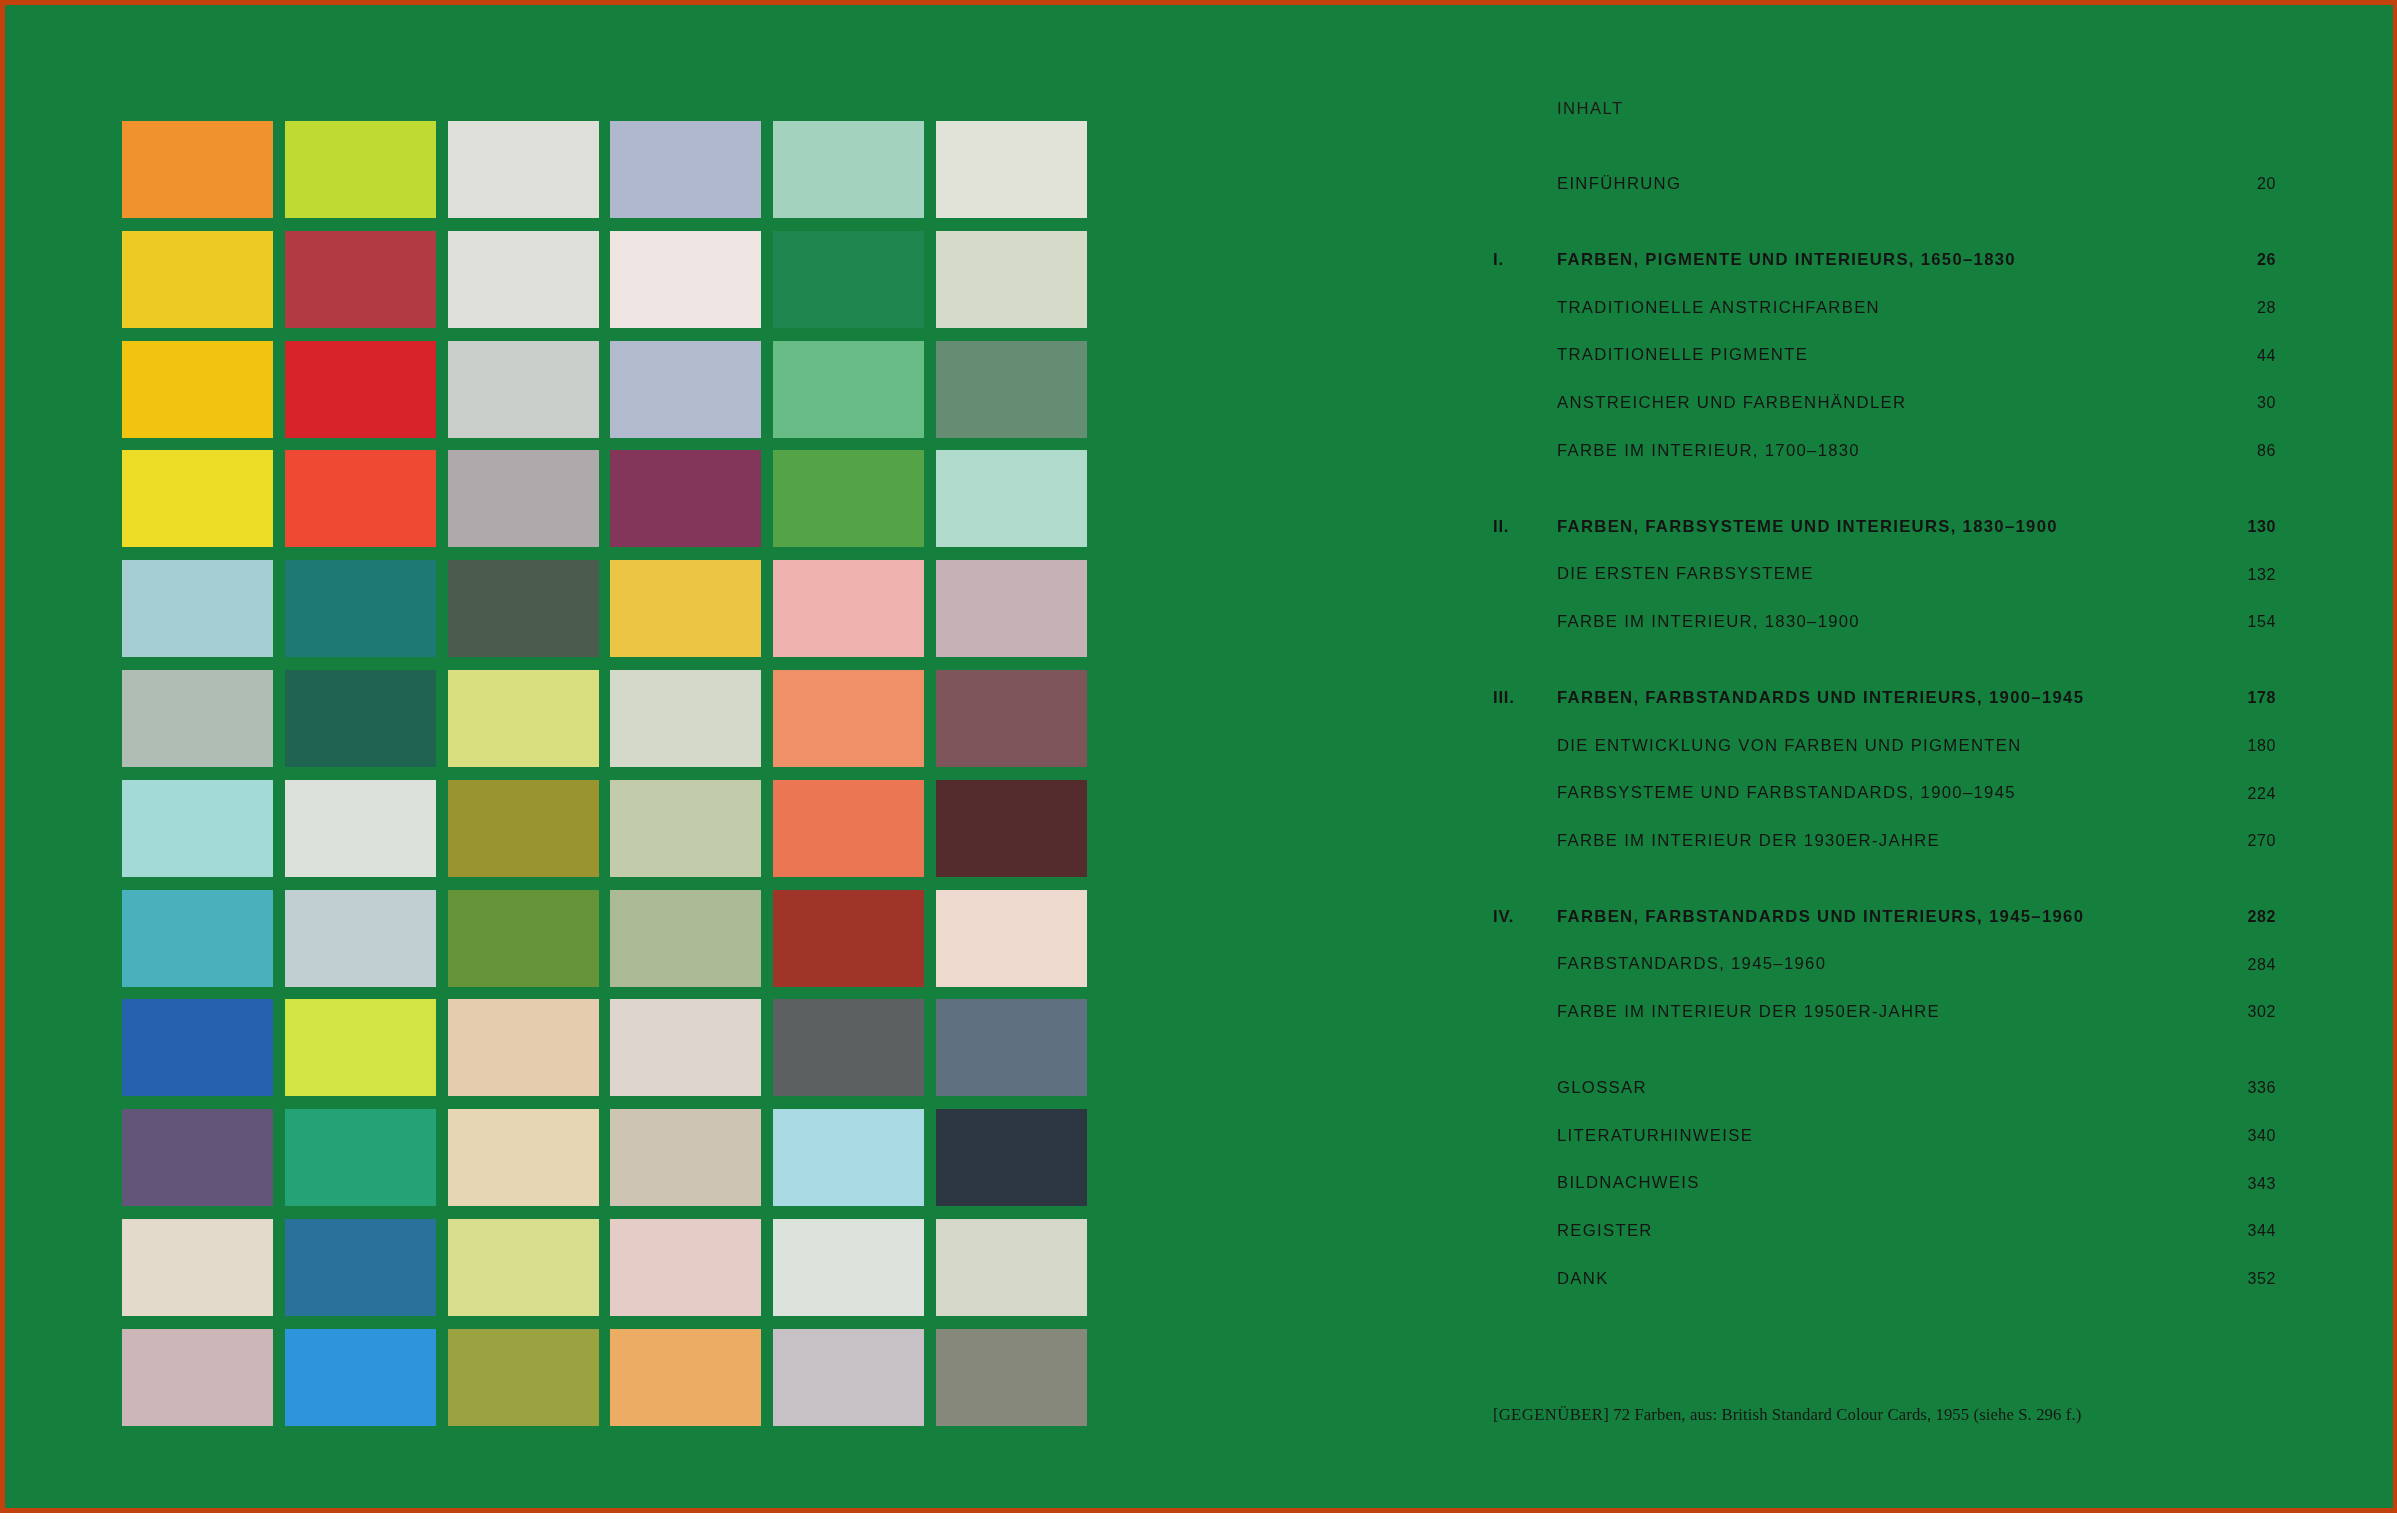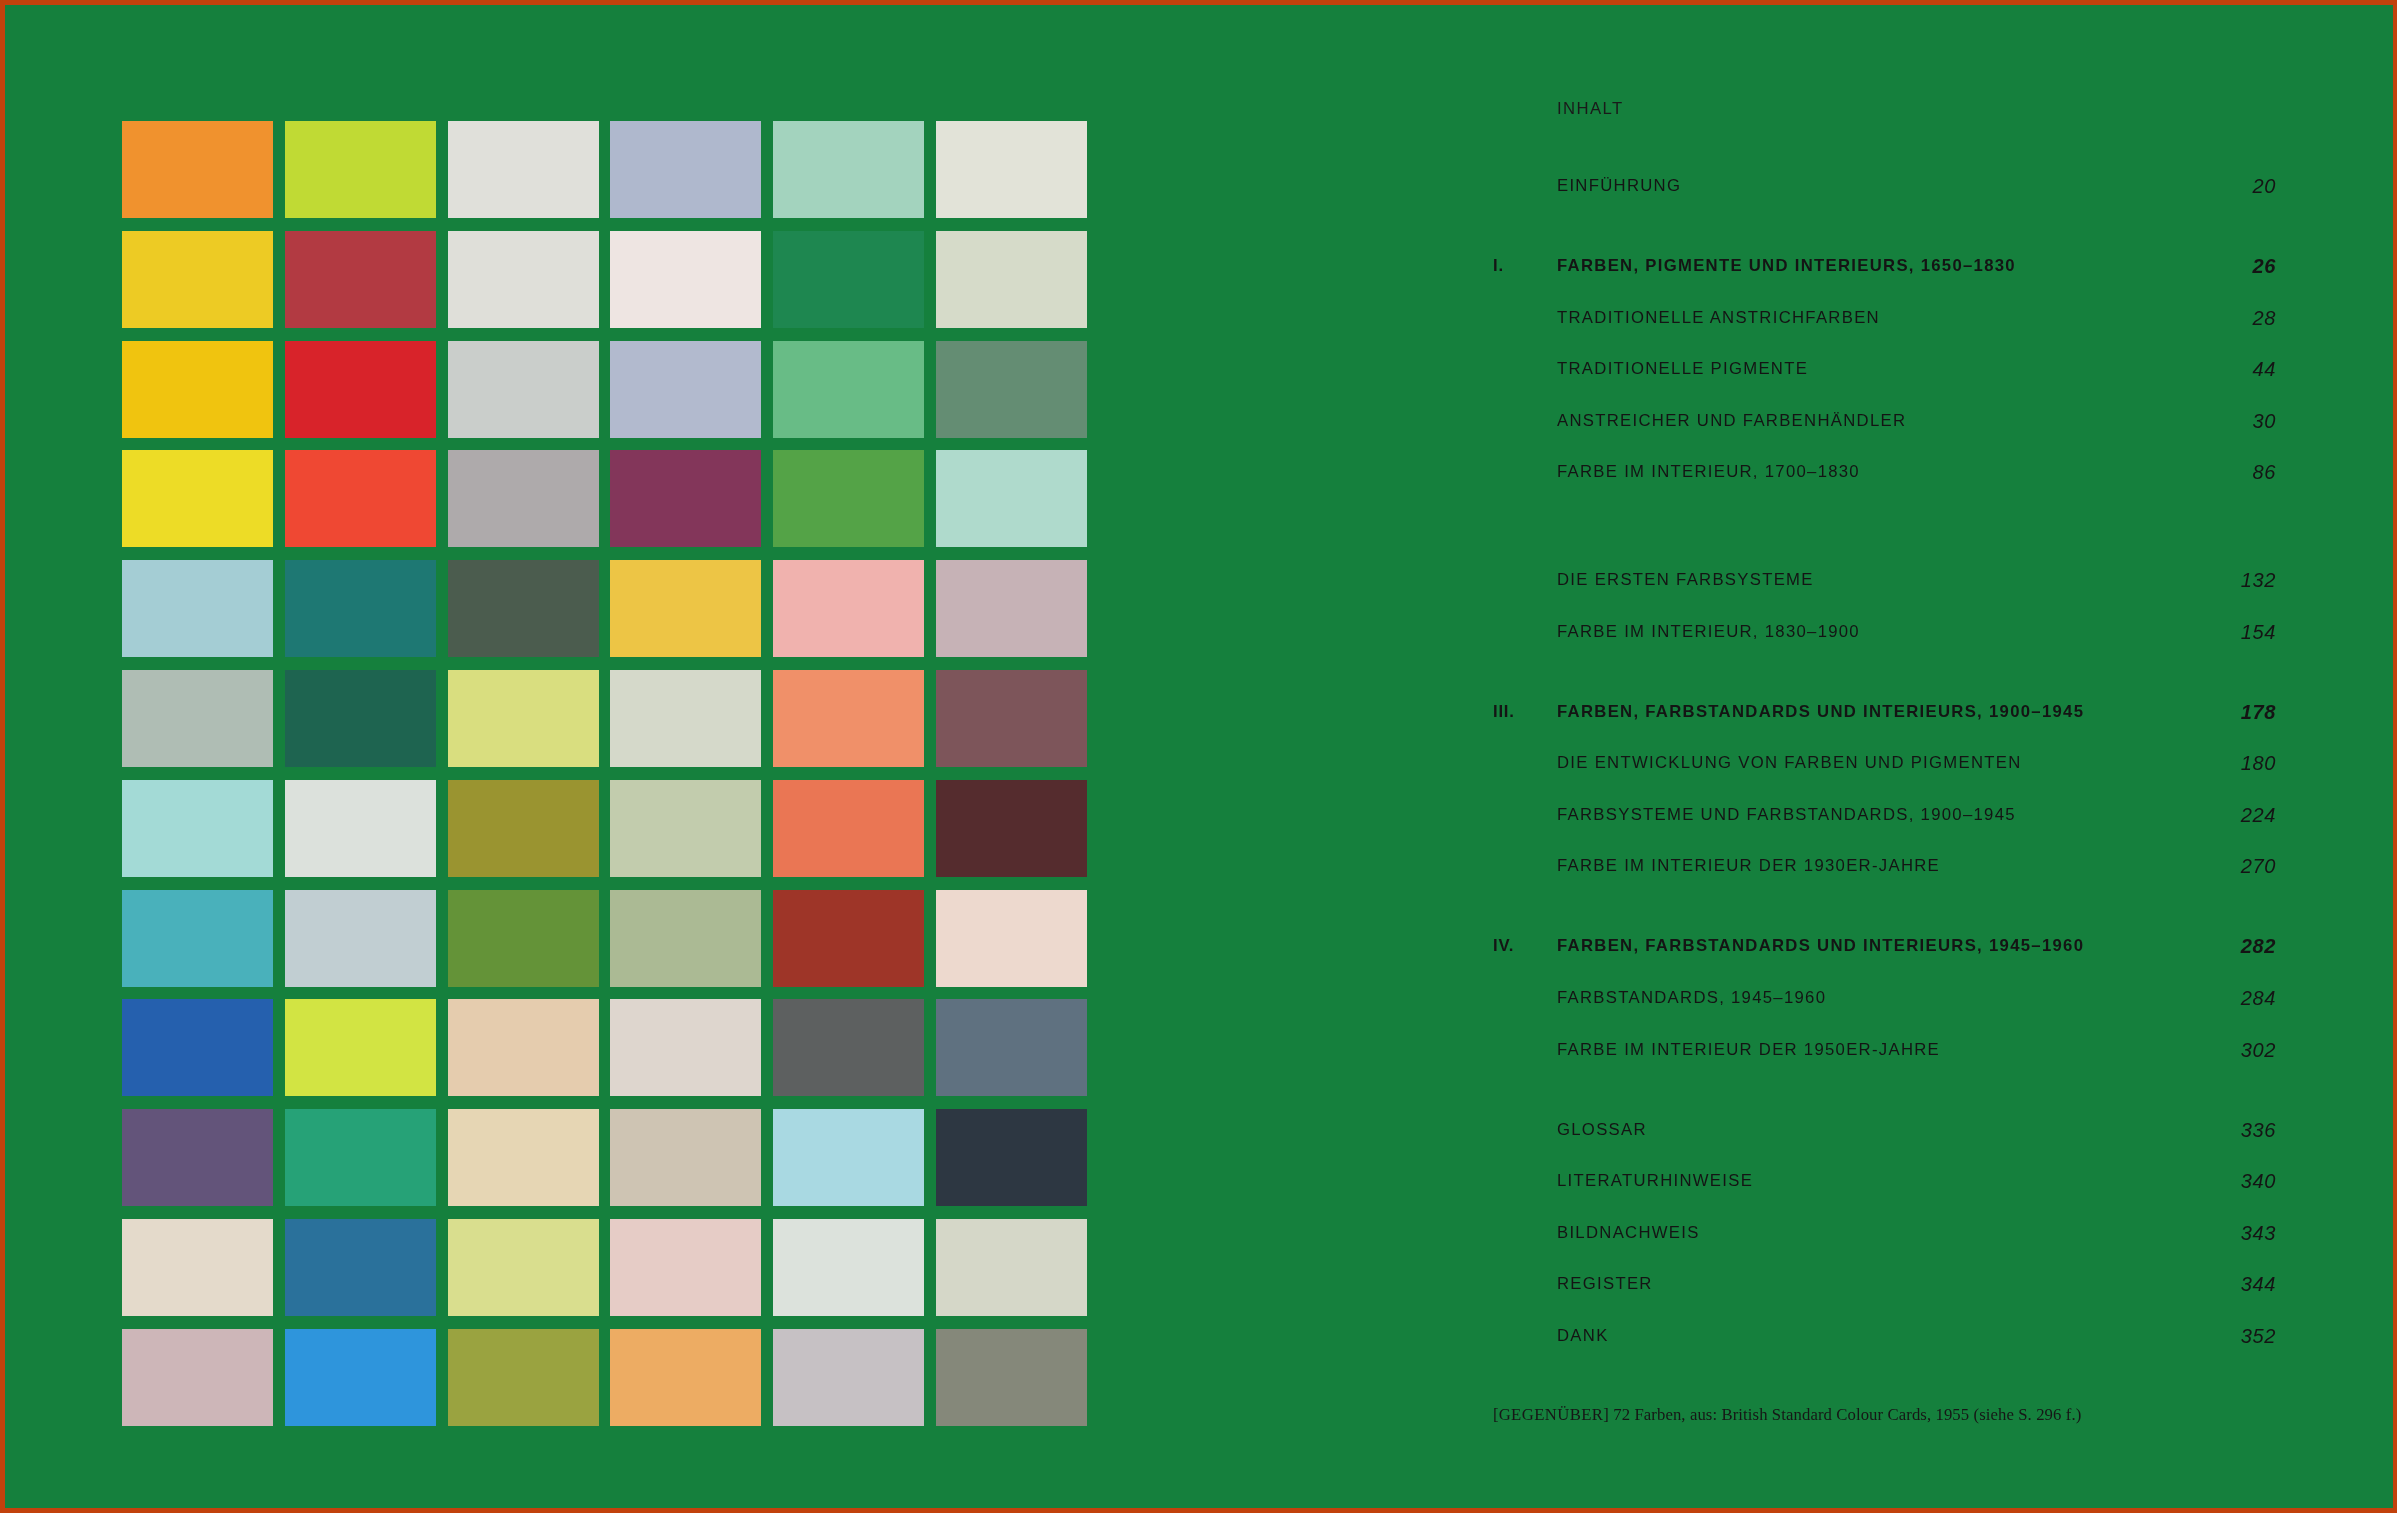--- a/index.html
+++ b/index.html
@@ -86,25 +86,24 @@
     font-weight: 700;
   }
   .toc-label {
     flex: 1 1 auto;
     font-size: 16.7px;
     letter-spacing: 1.3px;
     white-space: nowrap;
   }
   .toc-page {
     flex: 0 0 auto;
-    font-size: 20px;
+    font-size: 16px;
     letter-spacing: 0.6px;
     text-align: right;
     min-width: 47px;
-    font-style: italic;
   }
   .toc-row.level-chapter .toc-label,
   .toc-row.level-chapter .toc-page {
     font-weight: 700;
   }
   .toc-row.level-intro .toc-label,
   .toc-row.level-back .toc-label {
     font-weight: 400;
   }
 
@@ -256,20 +255,25 @@
         <div class="sp-sub"></div>
         <div class="toc-row level-section">
           <span class="toc-num"></span>
           <span class="toc-label">FARBE IM INTERIEUR, 1700–1830</span>
           <span class="toc-page">86</span>
         </div>
       </div>
 
       <div class="sp-group-gap"></div>
       <div class="toc-group">
+        <div class="toc-row level-chapter">
+          <span class="toc-num">II.</span>
+          <span class="toc-label">FARBEN, FARBSYSTEME UND INTERIEURS, 1830–1900</span>
+          <span class="toc-page">130</span>
+        </div>
         <div class="sp-sub"></div>
         <div class="toc-row level-section">
           <span class="toc-num"></span>
           <span class="toc-label">DIE ERSTEN FARBSYSTEME</span>
           <span class="toc-page">132</span>
         </div>
         <div class="sp-sub"></div>
         <div class="toc-row level-section">
           <span class="toc-num"></span>
           <span class="toc-label">FARBE IM INTERIEUR, 1830–1900</span>

